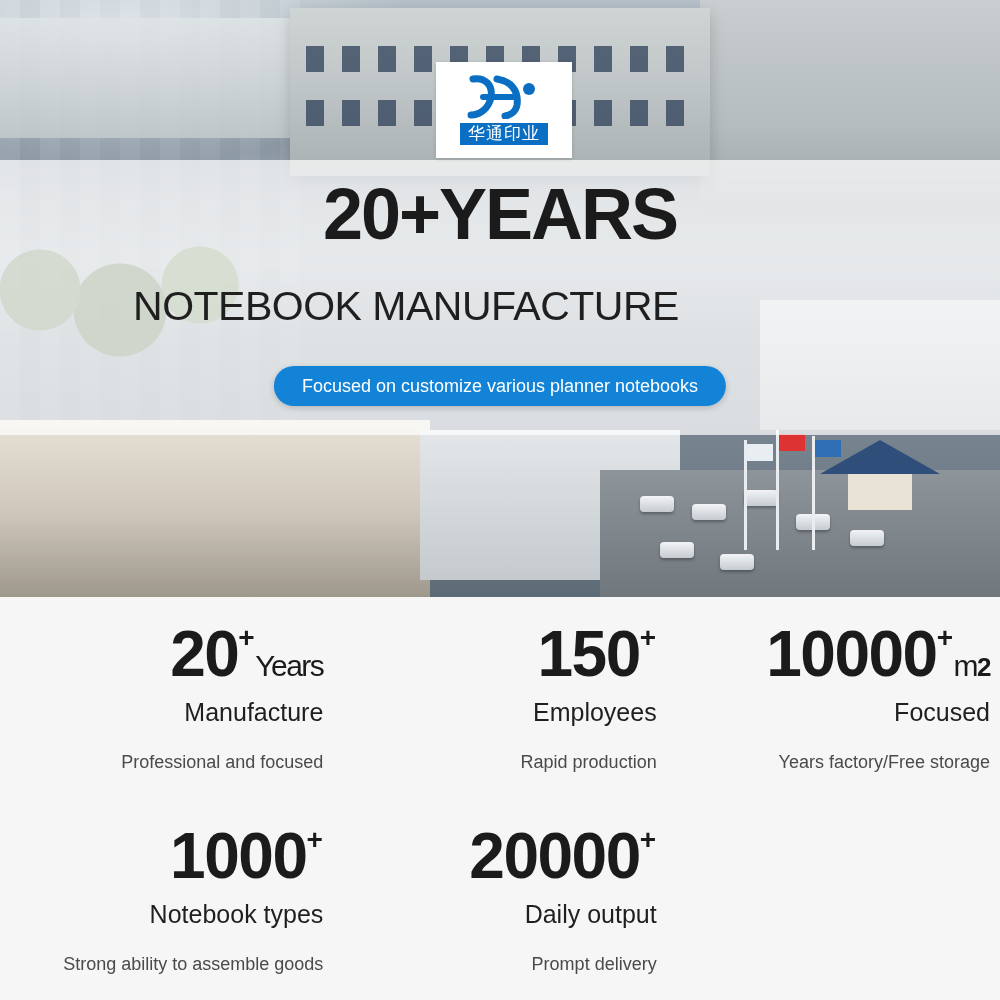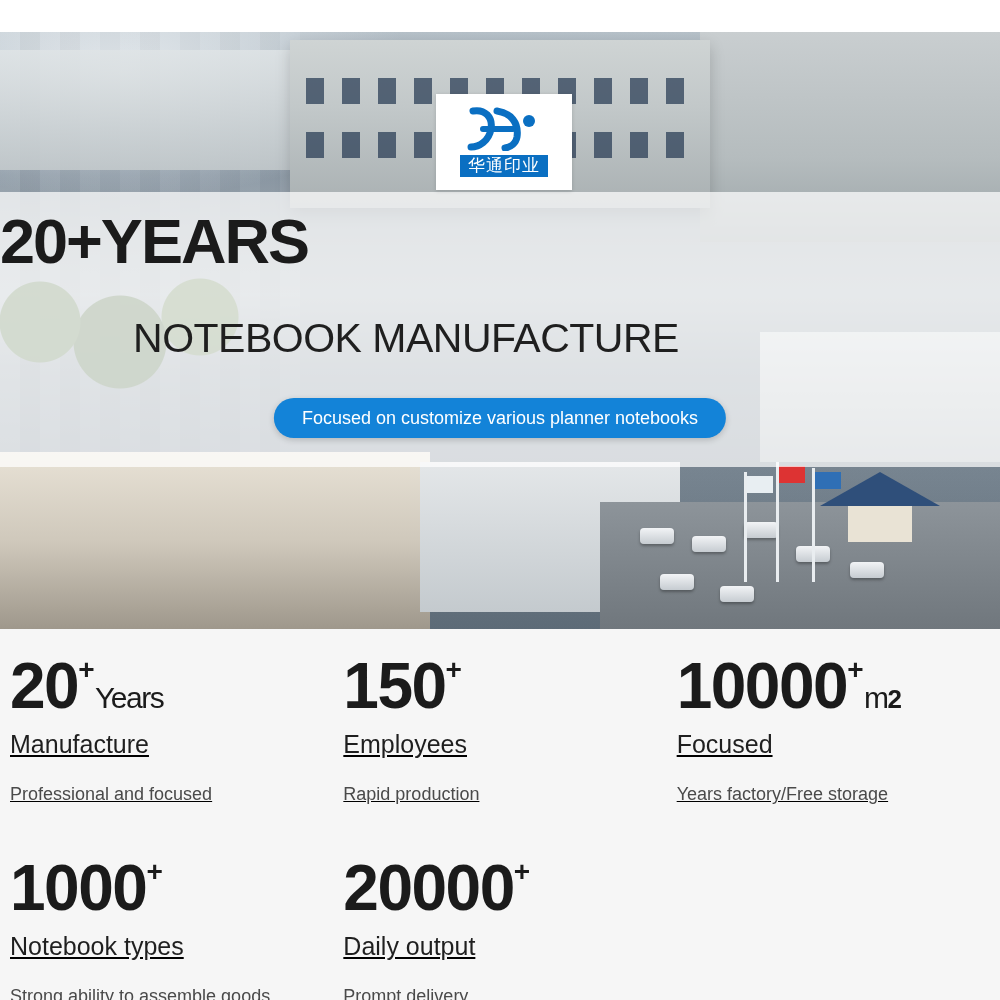--- a/index.html
+++ b/index.html
@@ -11,21 +11,20 @@
   }
 
   .page { position: relative; width: 1000px; height: 1000px; background: #fff; }
 
   
   .hero {
     position: relative;
     width: 1000px; height: 597px;
     overflow: hidden;
     background: #84cc16;
-    margin-top: 32px;
   }
 
   
   .photo {
     position: absolute; inset: 0;
     background:
       
       radial-gradient(ellipse 420px 180px at 120px 40px, rgba(236,240,243,.85), rgba(236,240,243,0) 70%),
       
       linear-gradient(180deg, #b9c4cc 0%, #aab6c0 8%, #93a2ae 16%, #8d9aa6 24%, #9fa9b0 34%, #aab4bb 44%, #8e9aa4 56%, #7c8a96 70%, #6f7d89 84%, #5f6d79 100%);
@@ -92,22 +91,22 @@
   .logo-cn {
     margin-top: 4px;
     background: #0a6fc2; color: #fff;
     font-size: 17px; letter-spacing: 1px;
     padding: 2px 8px 3px; line-height: 1;
     font-family: "DejaVu Sans", sans-serif;
   }
 
   .headline {
     position: absolute; left: 0; top: 178px; width: 1000px;
-    text-align: left;
-    font-size: 63px; line-height: 1;
+    text-align: center;
+    font-size: 72px; line-height: 1;
     font-weight: 700; color: #1b1b1b;
     letter-spacing: -2px;
   }
   .subhead {
     position: absolute; left: 0; top: 286px; width: 812px;
     text-align: center;
     font-size: 41px; line-height: 1;
     font-weight: 400; color: #1f1f1f;
     letter-spacing: -0.5px;
   }
@@ -124,21 +123,21 @@
   
   .stats {
     position: absolute; left: 0; top: 597px;
     width: 1000px; height: 403px;
     background: #f6f6f6;
     display: grid;
     grid-template-columns: repeat(3, 1fr);
     grid-template-rows: repeat(2, 1fr);
     align-items: center;
   }
-  .stat { text-align: left; padding: 0 10px; text-decoration: underline; }
+  .stat { text-align: right; padding: 0 10px; }
   .stat-num {
     font-size: 64px; font-weight: 700; color: #1b1b1b;
     line-height: 1; letter-spacing: -1.5px;
     display: inline-flex; align-items: flex-start; justify-content: center;
   }
   .sup { font-size: 28px; font-weight: 700; line-height: 1; margin-top: 2px; }
   .unit {
     font-size: 30px; font-weight: 400; color: #1b1b1b;
     align-self: flex-end; margin-left: 2px; line-height: 1.35;
   }

